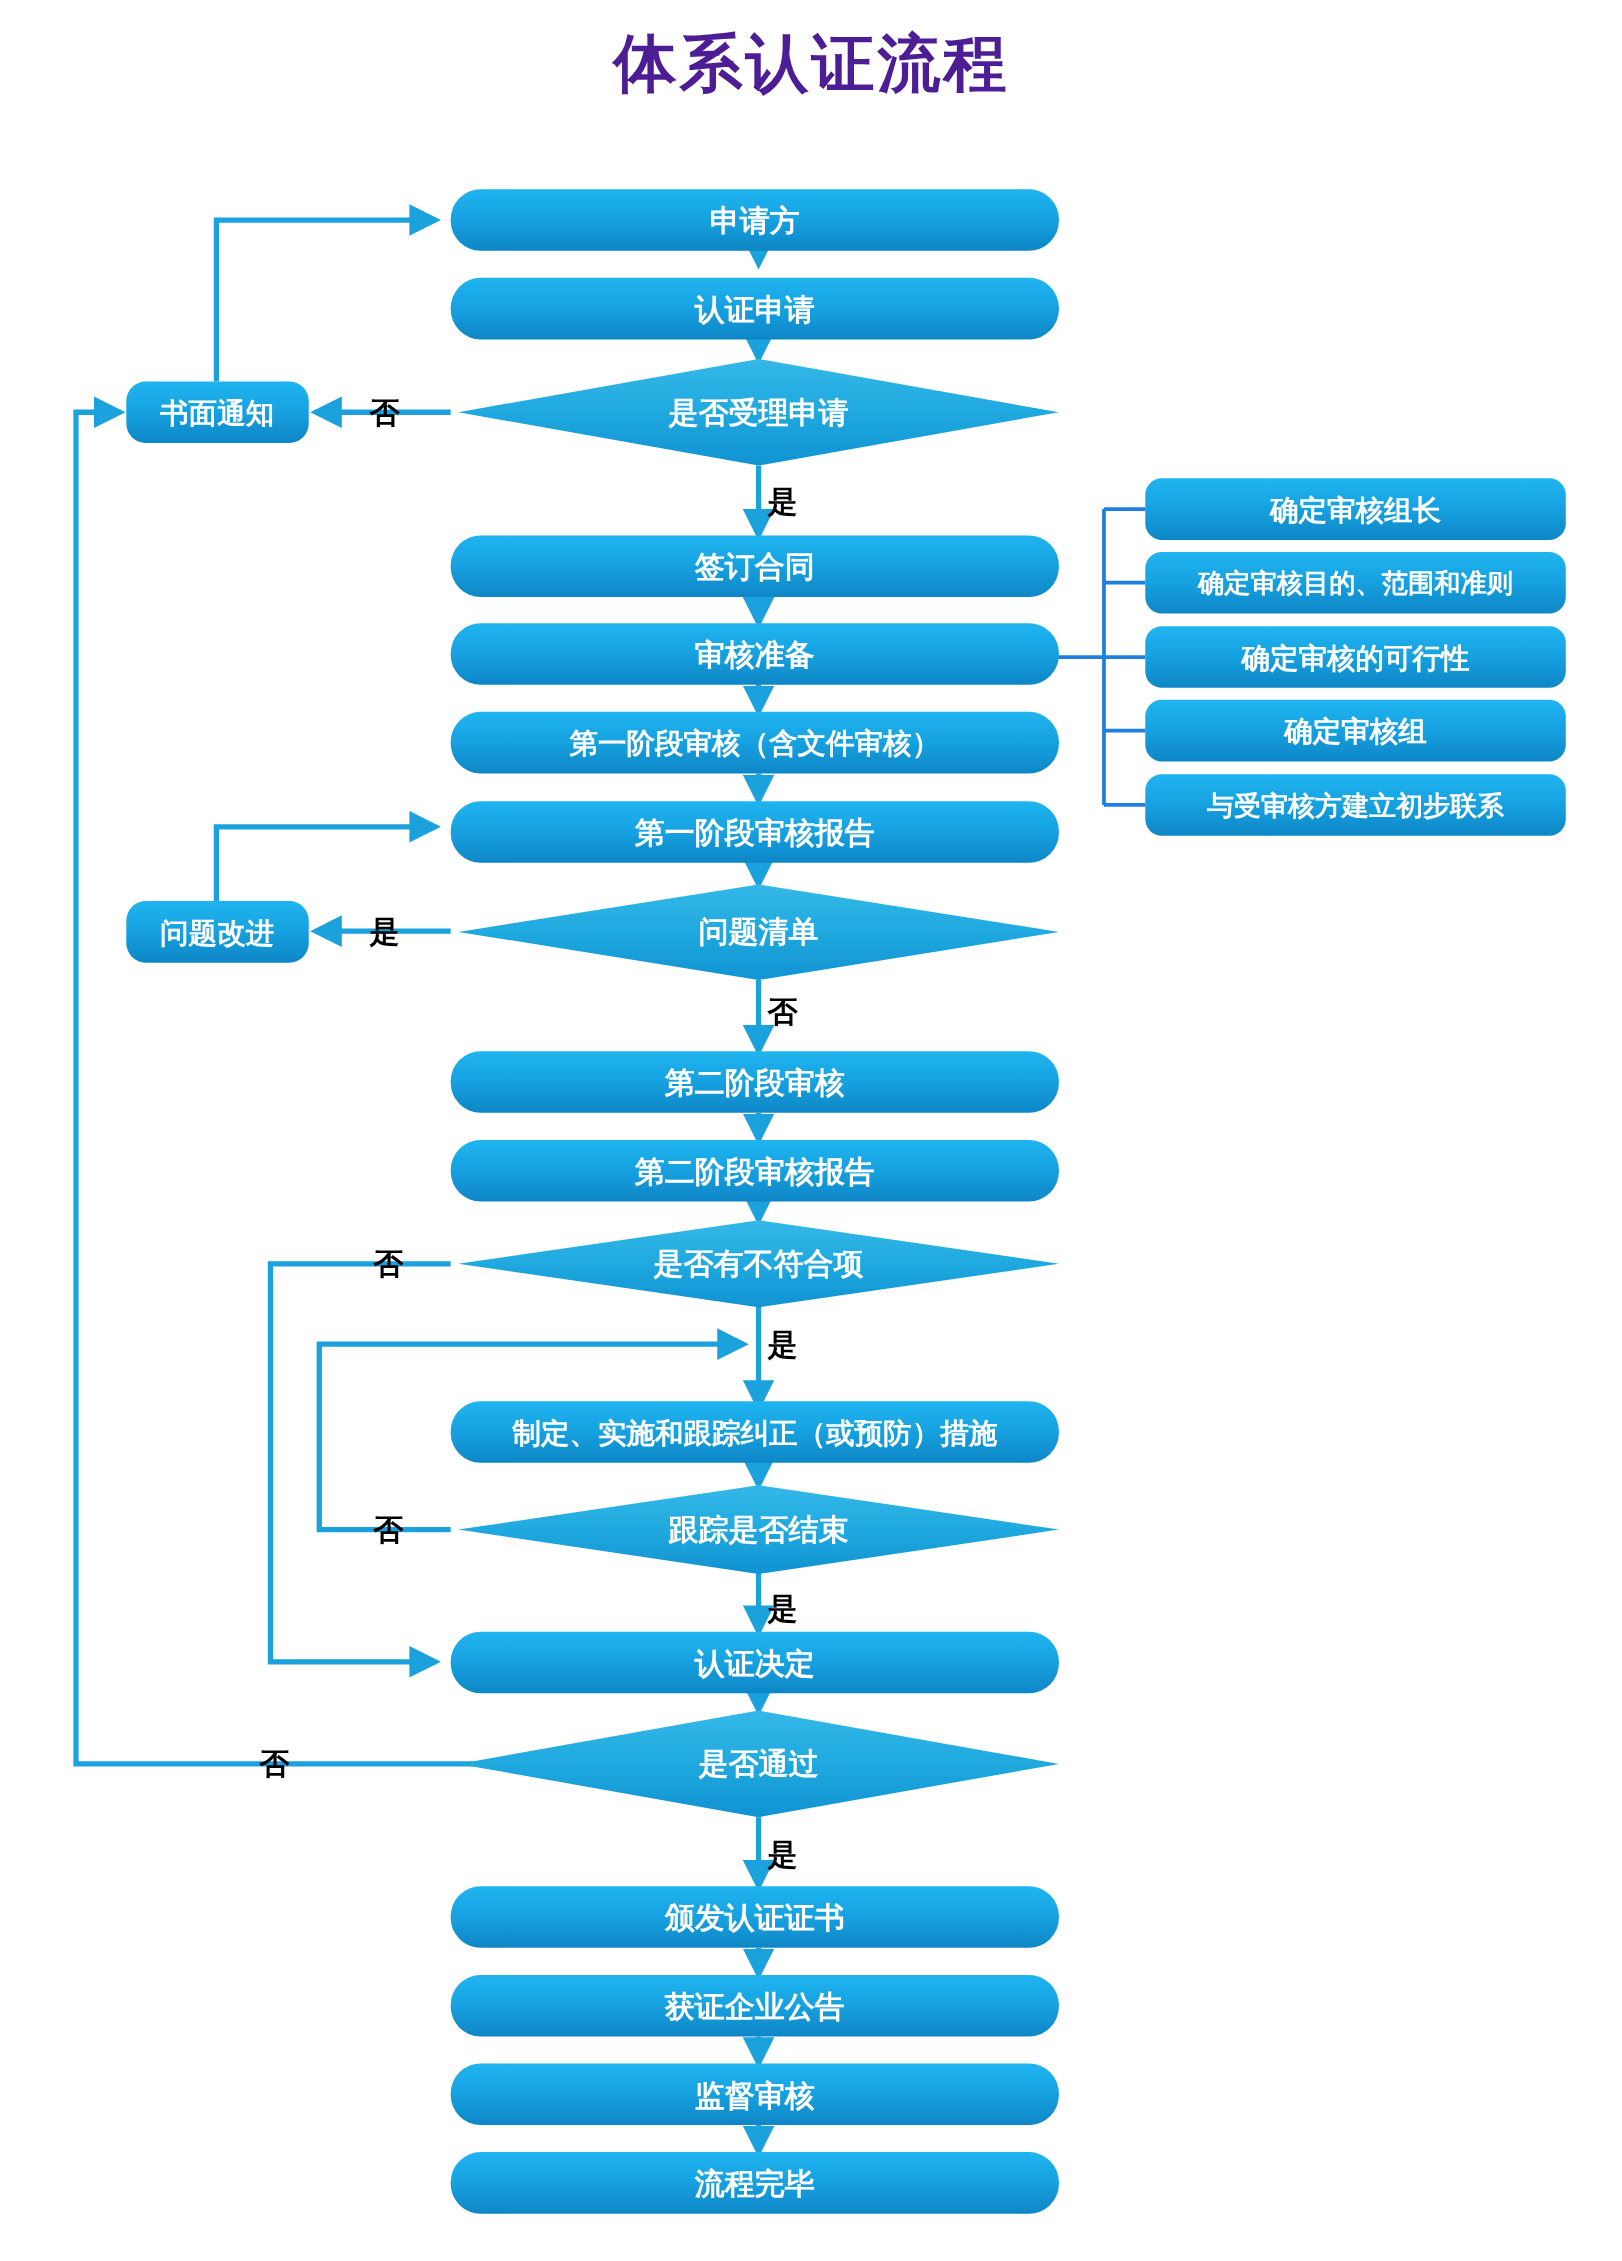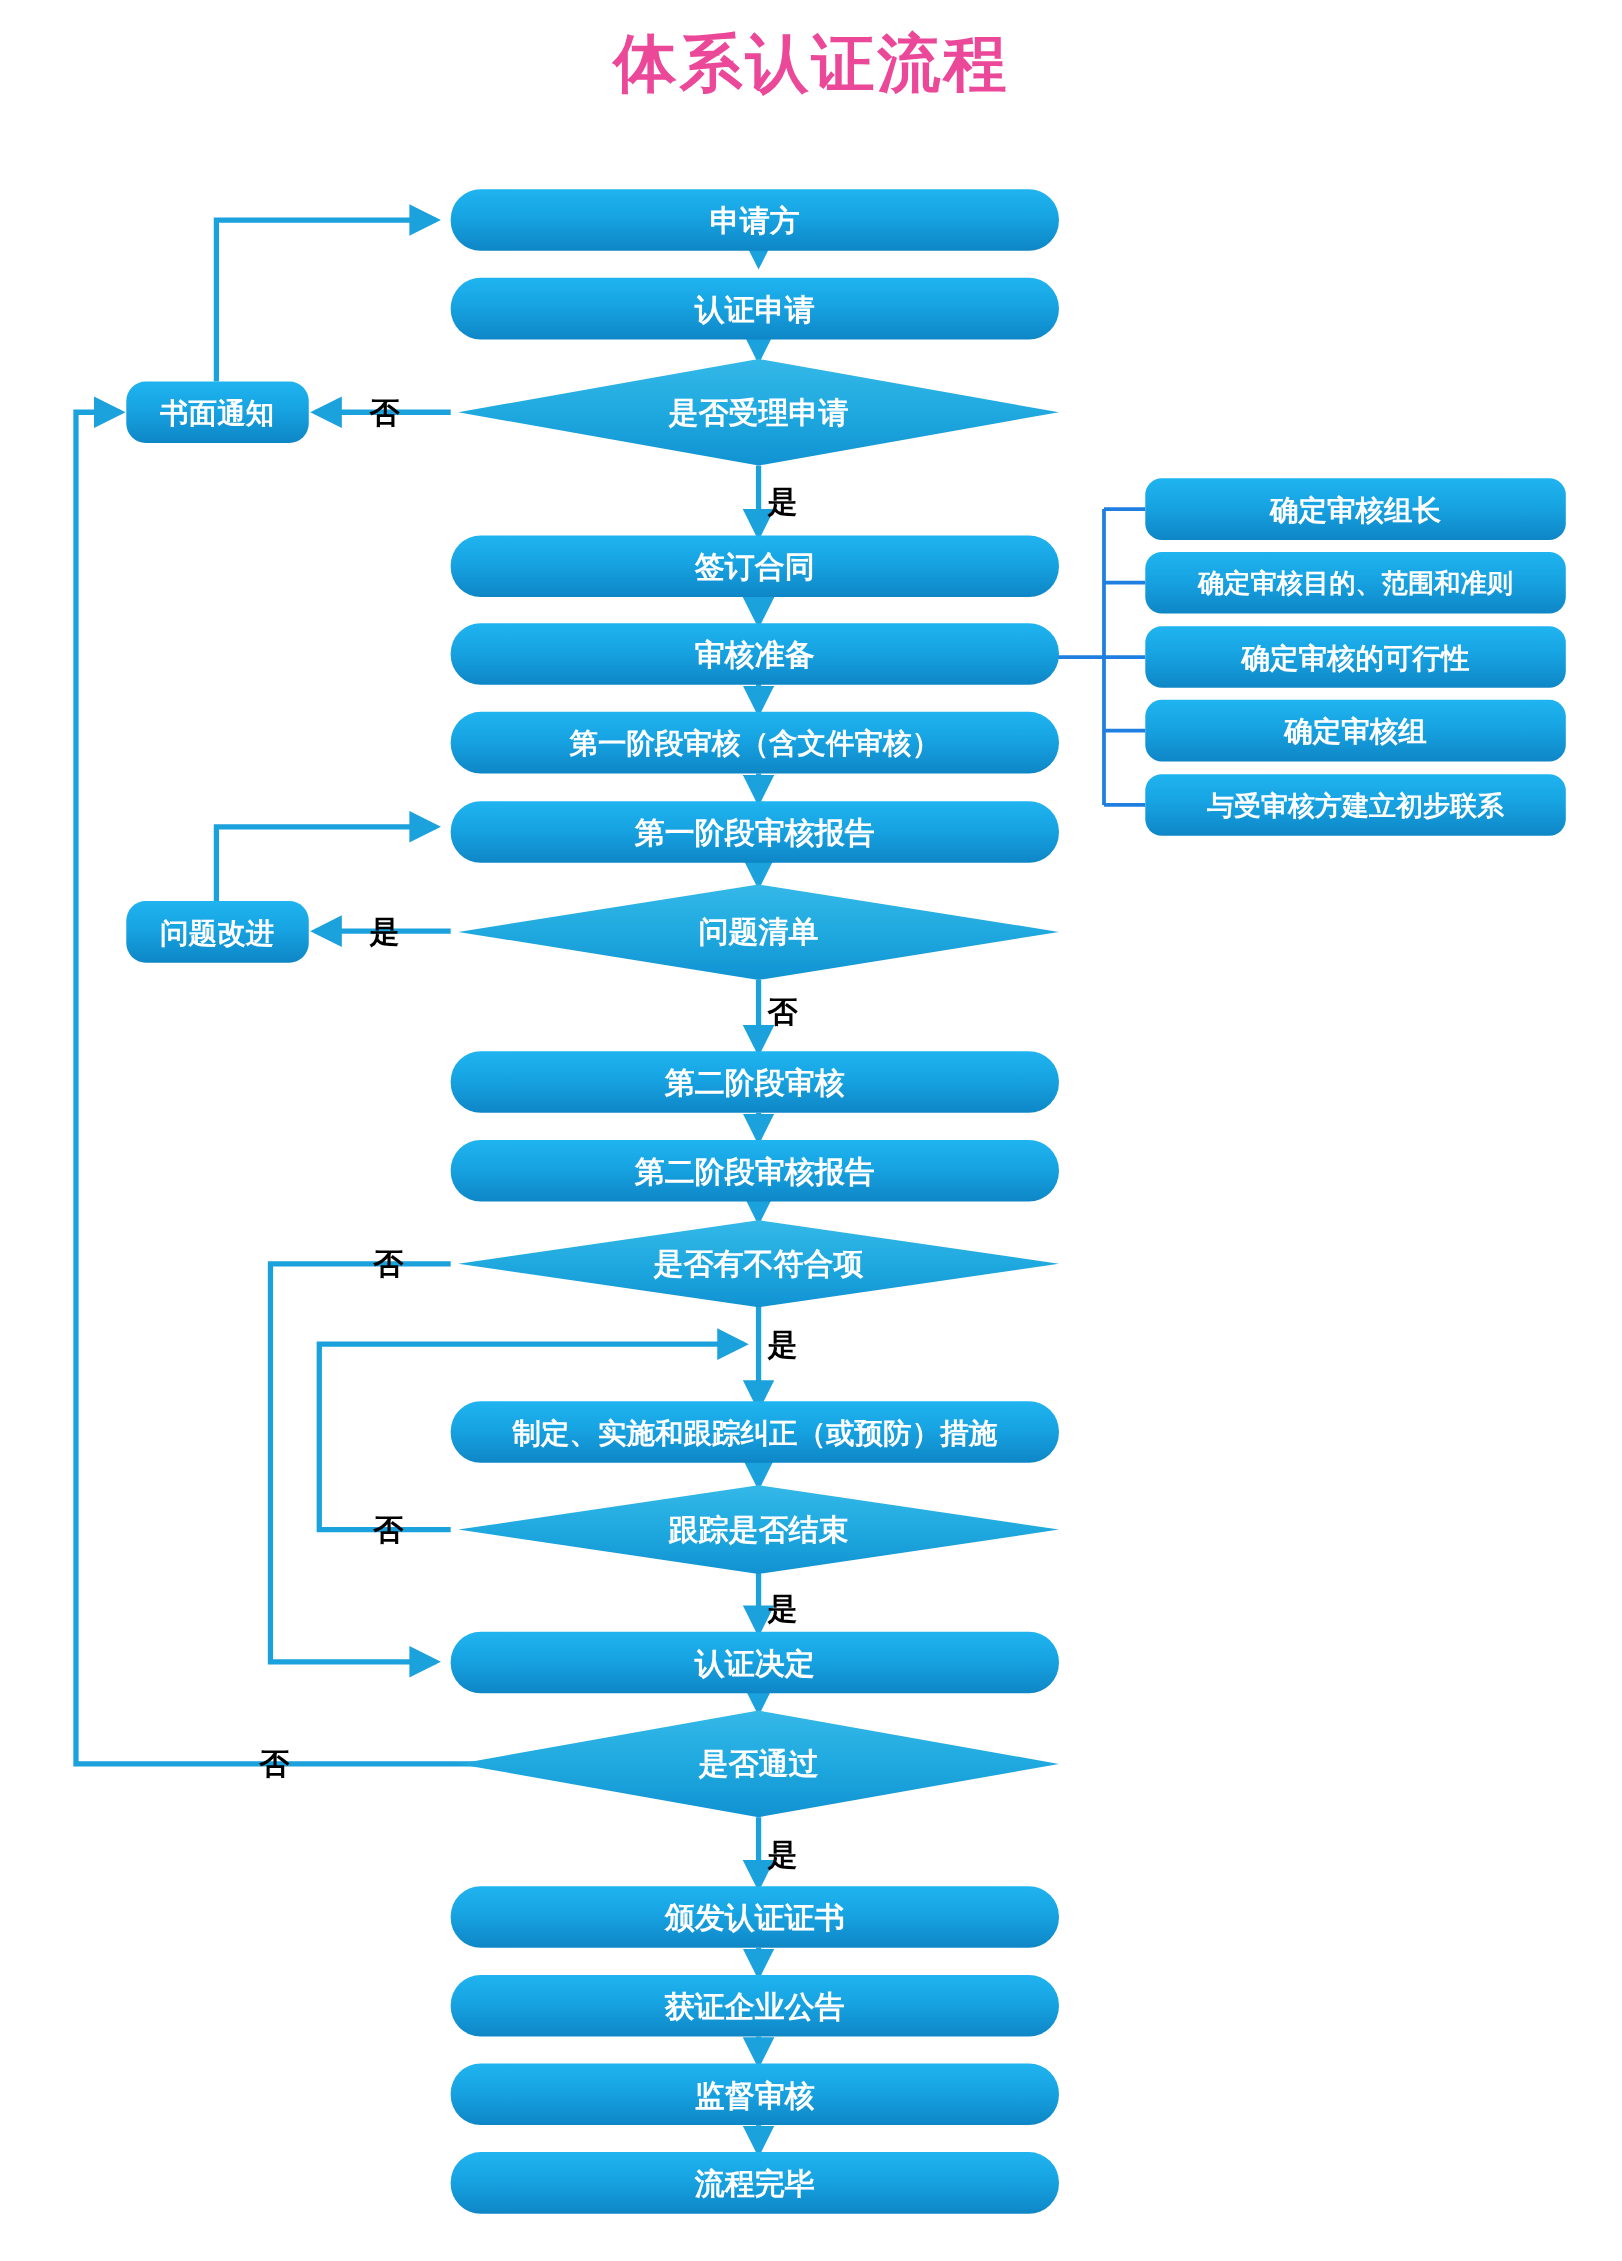--- a/index.html
+++ b/index.html
@@ -18,21 +18,21 @@
     overflow: hidden;
   }
   #chart-title {
     position: absolute;
     left: 0;
     top: 21px;
     width: 1623px;
     text-align: center;
     font-size: 63px;
     font-weight: bold;
-    color: #ec4899;
+    color: #4c1d95;
     letter-spacing: 3px;
     font-family: "Liberation Sans", "DejaVu Sans", sans-serif;
   }
   svg#flow {
     position: absolute;
     left: 0;
     top: 0;
     width: 1623px;
     height: 2261px;
   }

